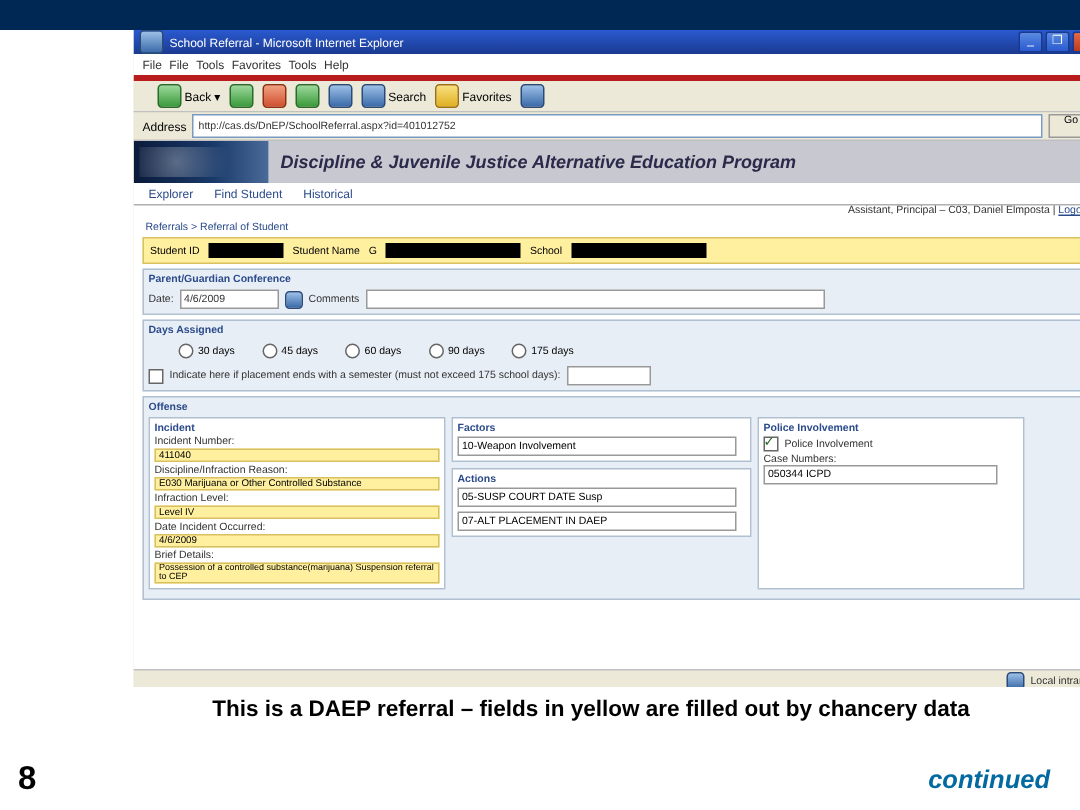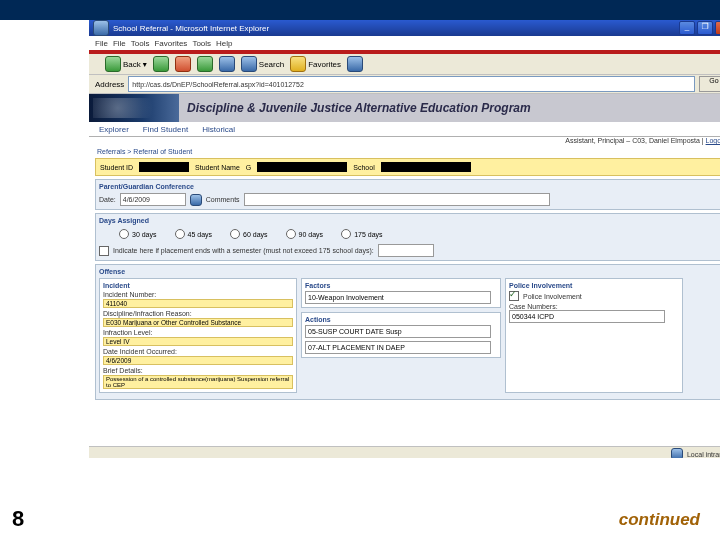--- a/index.html
+++ b/index.html
@@ -46,21 +46,21 @@
 .cb.chk::after{content:"✓";position:absolute;left:-1px;top:-3px;font-size:9px;color:#2a6a2a}
 .off-cols{display:flex;gap:4px}
 .off-col{border:1px solid #b0c0d0;background:#fff;padding:3px;font-size:7px}
 .off-col .h{font-weight:bold;color:#2a4a8a;margin-bottom:2px}
 .kv{margin-top:2px}
 .kv .lab{color:#333}
 .kv .val{background:#fff0a0;border:1px solid #d8c060;padding:0 2px;margin-top:1px;font-size:6.5px;overflow:hidden;white-space:nowrap}
 .status{height:14px;background:#ece9d8;border-top:1px solid #c0c0c0;display:flex;align-items:center;justify-content:flex-end;padding:0 6px;font-size:7px;color:#333;gap:4px}
 .caption{position:absolute;left:74px;top:464px;width:640px;text-align:center;font-size:15px;font-weight:bold;color:#000}
 .page-num{position:absolute;left:12px;top:506px;font-size:22px;font-weight:bold;color:#000}
-.cont{position:absolute;right:20px;top:510px;font-size:17px;font-style:italic;font-weight:bold;color:#a16207}
+.cont{position:absolute;right:20px;top:510px;font-size:17px;font-style:italic;font-weight:bold;color:#0369a1}
 </style>
 </head>
 <body>
 
 <div class="slide">
   <div class="top-band"></div>
 
   <div class="screenshot">
     <div class="ie-title">
       <span class="ticon blue"></span>
@@ -225,15 +225,16 @@
       </div>
     </div>
 
     <div class="status">
       <span class="ticon blue" style="width:10px;height:10px"></span>
       <span>Local intranet</span>
     </div>
 
   </div>
 
+  <div class="caption">This is a DAEP referral – fields in yellow are filled out by chancery data</div>
   <div class="page-num">8</div>
   <div class="cont">continued</div>
 </div>
 
 </body></html>

